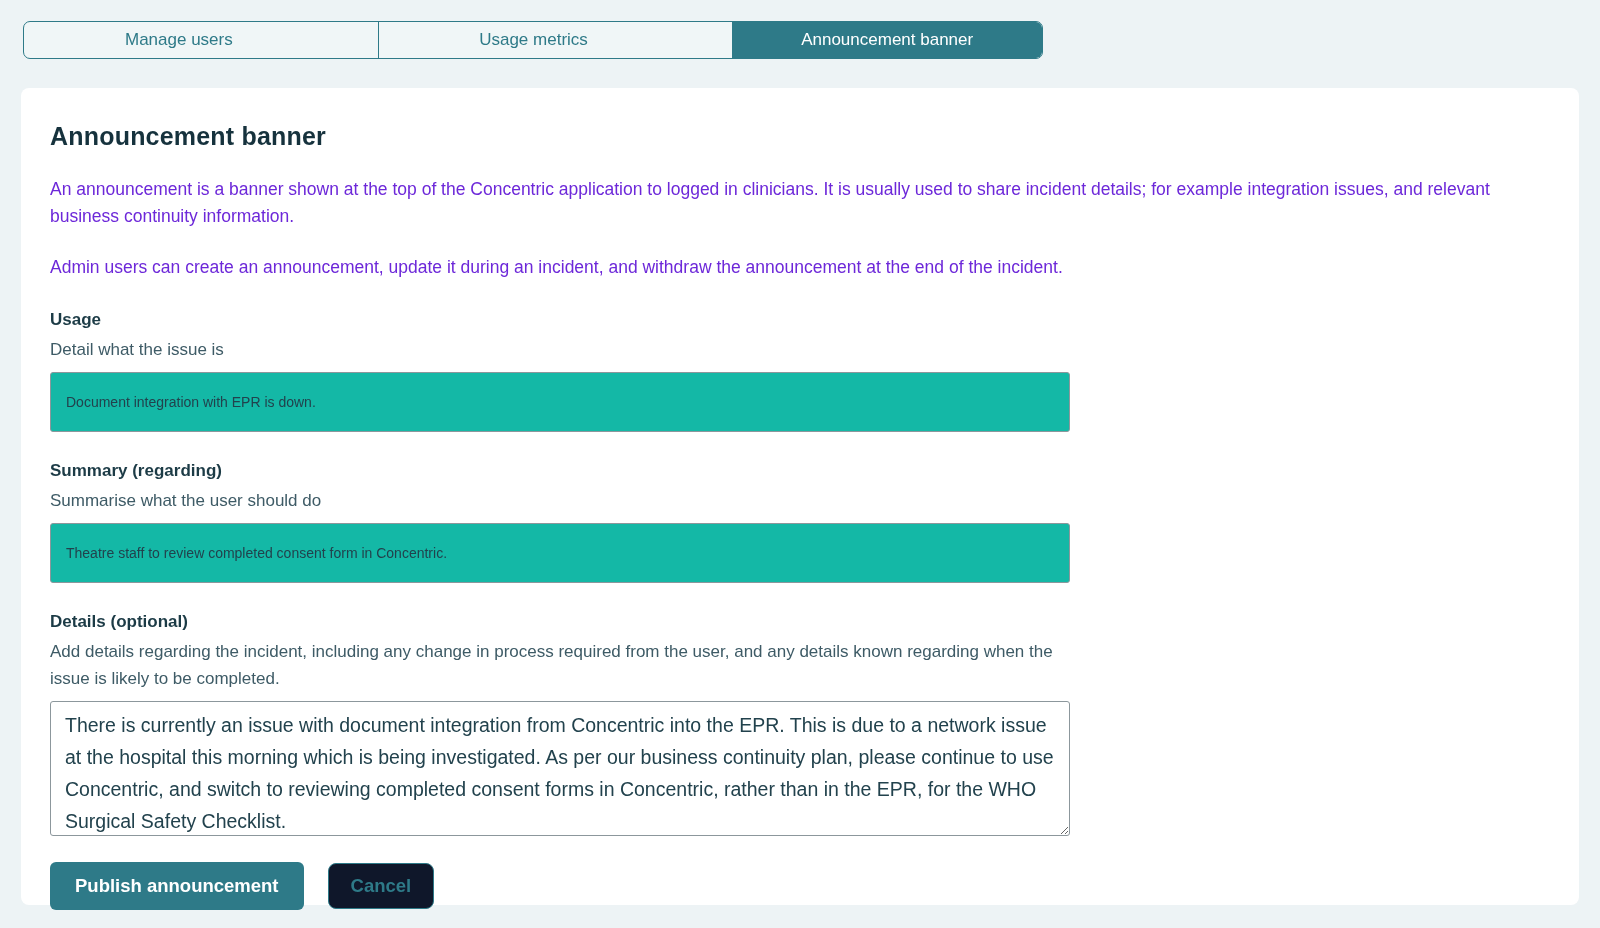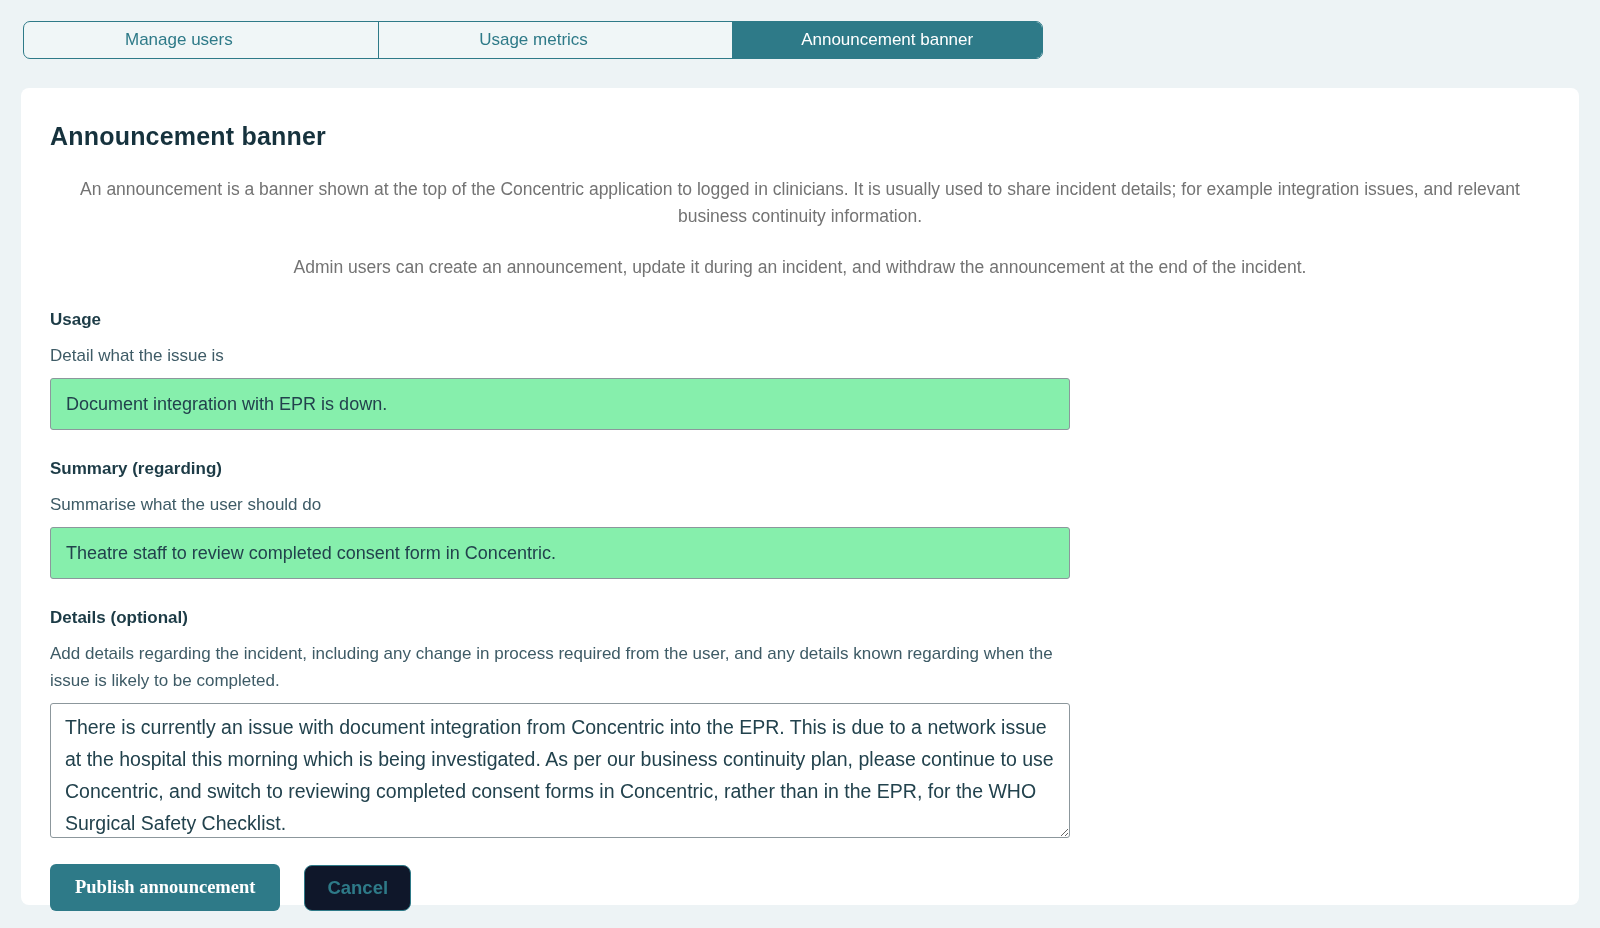--- a/index.html
+++ b/index.html
@@ -55,50 +55,49 @@
     font-size: 25px;
     font-weight: bold;
     color: #16323d;
     letter-spacing: 0.2px;
   }
 
   .intro {
     margin-top: 25px;
     font-size: 17.5px;
     line-height: 27px;
-    color: #737373;
+    color: #6d28d9;
     max-width: 1500px;
-    text-align: center;
   }
   .intro + .intro { margin-top: 24px; }
 
   .field-label {
     margin-top: 29px;
     font-size: 17px;
     font-weight: bold;
     color: #1c3b46;
   }
   .field-hint {
-    margin-top: 12px;
+    margin-top: 6px;
     font-size: 17px;
     line-height: 27px;
     color: #3e5b66;
     max-width: 1040px;
   }
 
   input.text-input {
     display: block;
     margin-top: 9px;
     width: 1020px;
-    height: 52px;
+    height: 60px;
     border: 1px solid #8c979c;
     border-radius: 3px;
-    background: #86efac;
+    background: #14b8a6;
     font-family: "Liberation Sans", sans-serif;
-    font-size: 18px;
+    font-size: 14px;
     color: #22424d;
     padding: 0 15px;
   }
 
   textarea.text-area {
     display: block;
     margin-top: 9px;
     width: 1020px;
     height: 135px;
     border: 1px solid #8c979c;
@@ -117,21 +116,21 @@
     margin-top: 26px;
     display: flex;
     align-items: center;
     gap: 24px;
   }
   .btn-primary {
     background: #2e7a88;
     color: #ffffff;
     border: none;
     border-radius: 6px;
-    font-family: Liberation Serif, serif;
+    font-family: Liberation Sans, sans-serif;
     font-size: 18.5px;
     font-weight: bold;
     padding: 13px 25px;
     cursor: pointer;
   }
   .btn-secondary {
     background: #0f172a;
     color: #2e7a88;
     border: 1.5px solid #2e7a88;
     border-radius: 8px;

